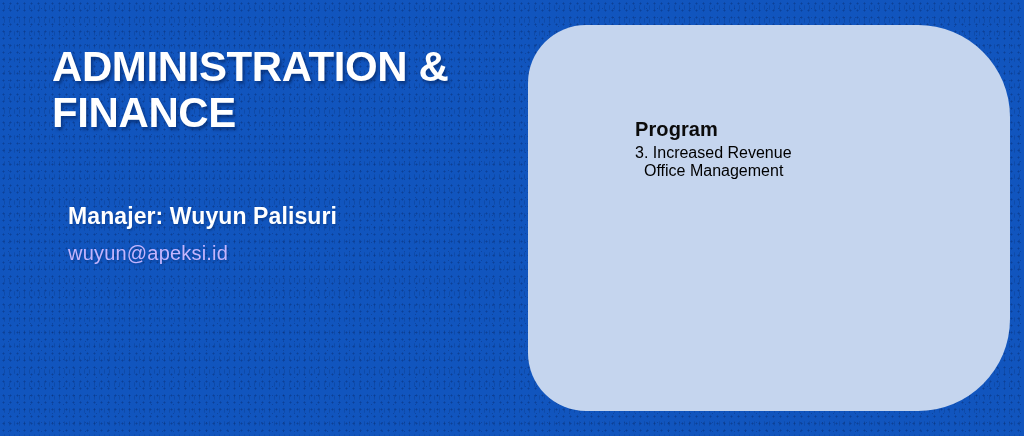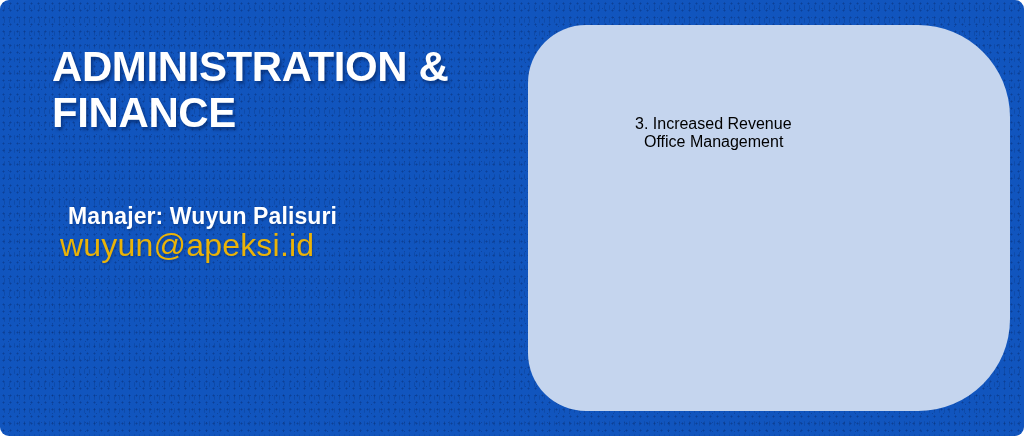--- a/index.html
+++ b/index.html
@@ -13,21 +13,20 @@
     overflow: hidden;
     font-family: "Liberation Sans", sans-serif;
   }
 
   #slide {
     position: relative;
     width: 1024px;
     height: 436px;
     background-color: #1155be;
     overflow: hidden;
-    border-radius: 9px;
   }
 
   
   #texture {
     position: absolute;
     inset: 0;
     pointer-events: none;
     background-image:
       radial-gradient(rgba(7,40,105,0.55) 0.9px, transparent 1.1px),
       radial-gradient(rgba(7,40,105,0.40) 0.8px, transparent 1.0px),
@@ -72,23 +71,23 @@
     font-weight: bold;
     line-height: 28px;
     letter-spacing: 0.1px;
     text-shadow: 1px 2px 2px rgba(3,25,70,0.30);
   }
 
   #manager-email {
     position: absolute;
     top: 222px;
     left: 0;
-    margin: 8px;
-    color: #eab308;
-    font-size: 32px;
+    margin: 16px;
+    color: #c4b5fd;
+    font-size: 20px;
     font-weight: normal;
     line-height: 30px;
     letter-spacing: 0.2px;
     text-shadow: 1px 2px 2px rgba(3,25,70,0.25);
   }
 
   
   #program-card {
     position: absolute;
     left: 528px;
@@ -135,20 +134,21 @@
     <h1 id="page-title">Administration &amp;
 Finance</h1>
 
     <p id="manager-name">Manajer: Wuyun Palisuri</p>
 
     <p id="manager-email">wuyun@apeksi.id</p>
   </div>
 
   <div id="program-card">
     <div id="program-list">
+      <div id="program-heading">Program</div>
 
       <div class="prog-line">3. Increased Revenue</div>
 
 
       <div class="prog-line indent">Office Management</div>
     </div>
   </div>
 
 </div>
 

